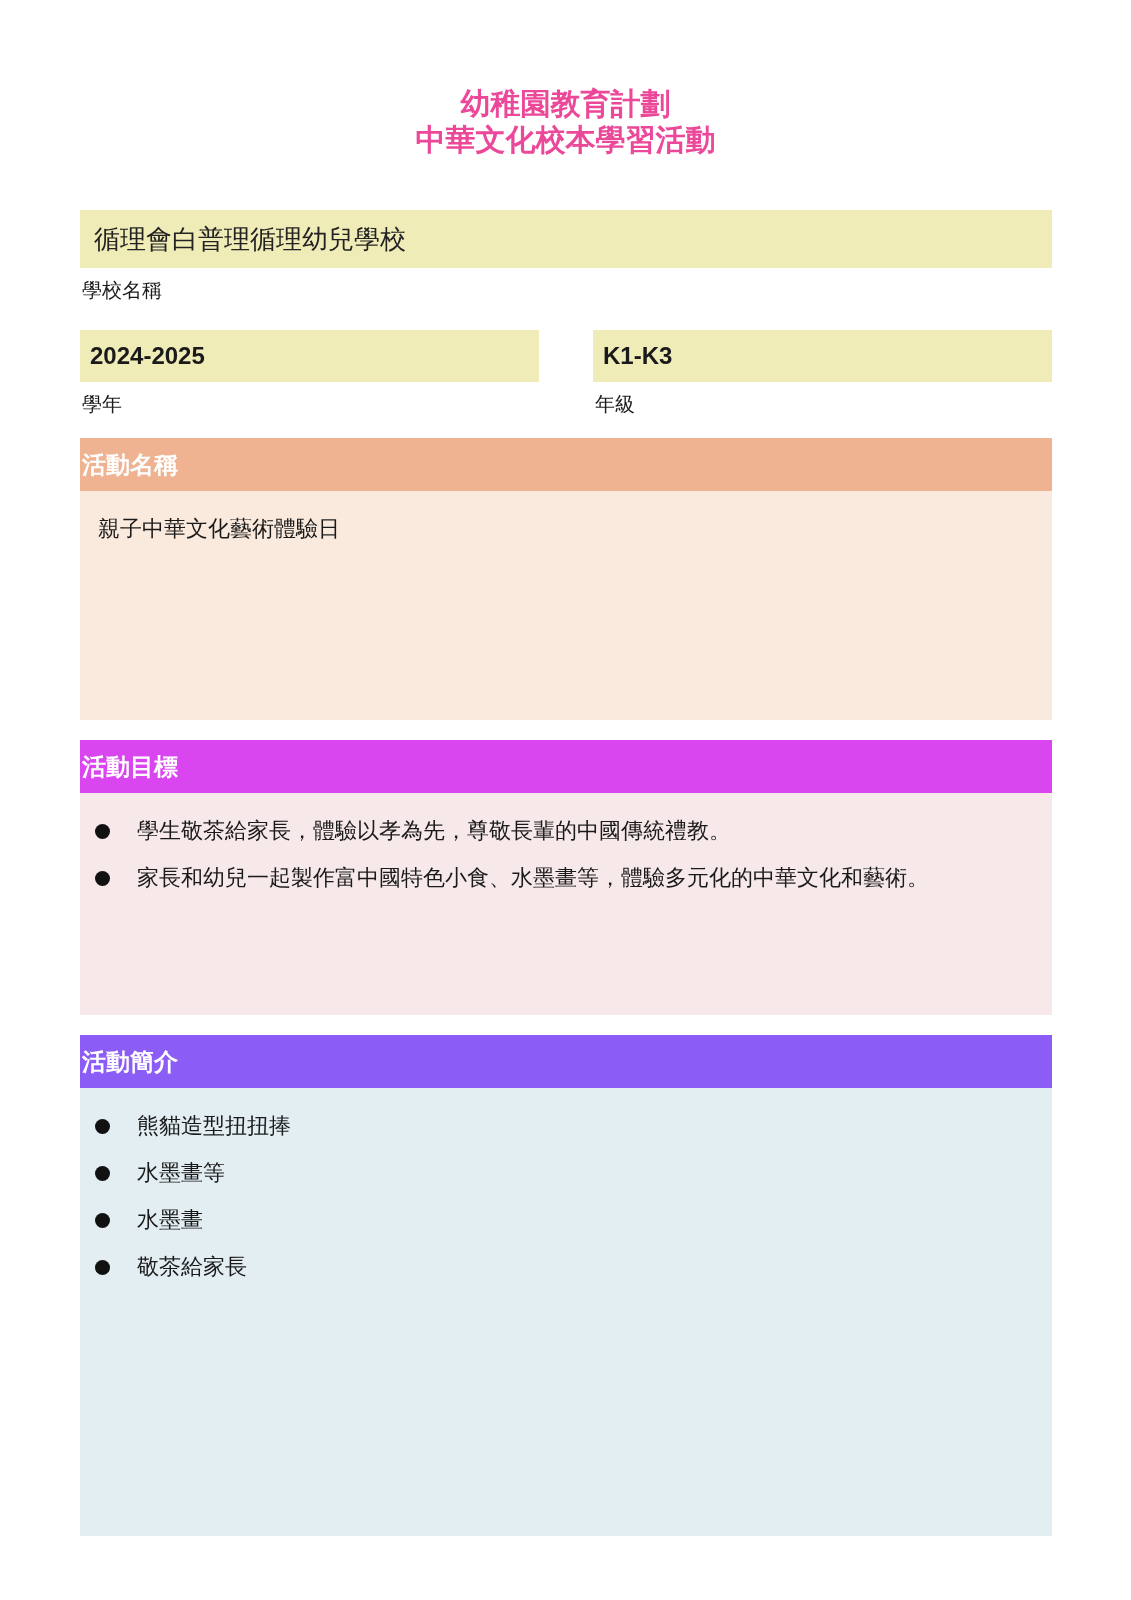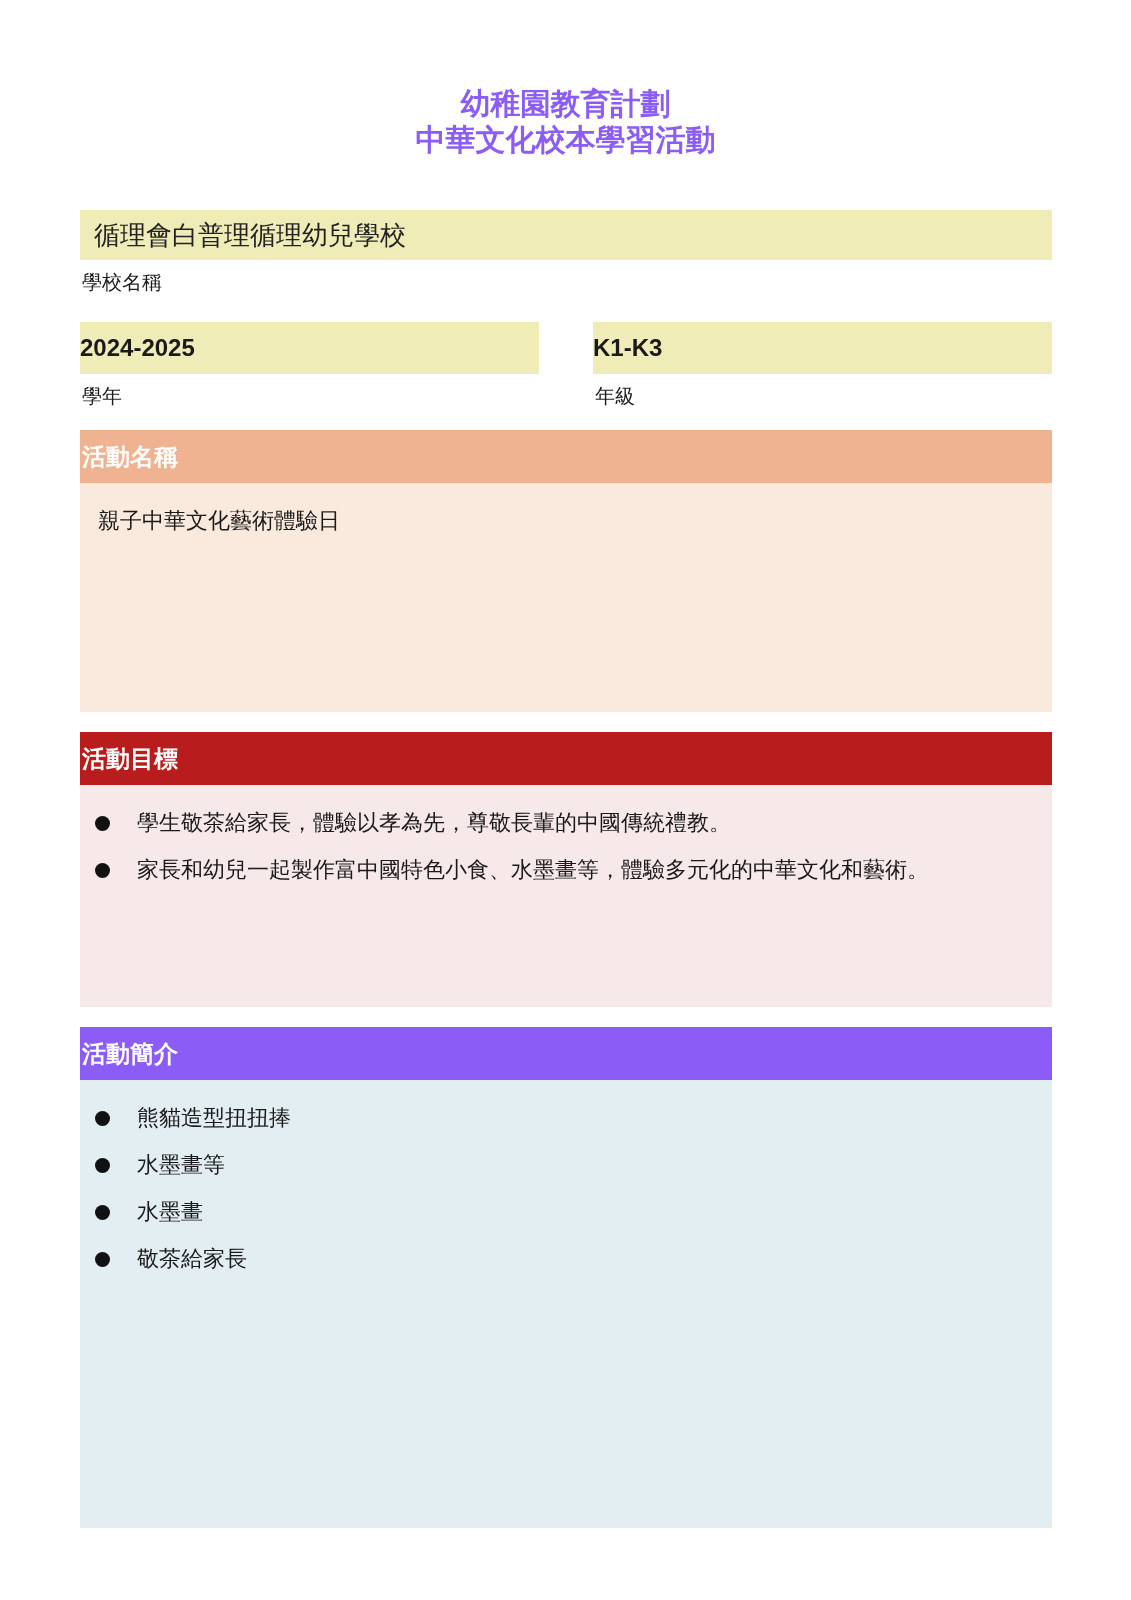--- a/index.html
+++ b/index.html
@@ -10,30 +10,30 @@
     font-family: "Liberation Sans", "DejaVu Sans", sans-serif;
     color: #1a1a1a;
     position: relative;
   }
   .doc-title {
     padding-top: 86px;
     text-align: center;
     font-weight: bold;
     font-size: 30px;
     line-height: 36px;
-    color: #8b5cf6;
+    color: #ec4899;
   }
   .content {
     width: 972px;
     margin-left: 80px;
     margin-top: 52px;
   }
   .field-bar {
     background: #f0ecb8;
-    height: 50px;
+    height: 58px;
     display: flex;
     align-items: center;
     padding-left: 14px;
   }
   .school-bar { font-size: 26px; font-weight: normal; color: #222222; }
   .field-label {
     margin-top: 10px;
     font-size: 20px;
     font-weight: normal;
     line-height: 24px;
@@ -43,21 +43,21 @@
     margin-top: 28px;
     display: flex;
     gap: 54px;
   }
   .col { flex: 1; }
   .value-bar {
     background: #f0ecb8;
     height: 52px;
     display: flex;
     align-items: center;
-    padding-left: 0;
+    padding-left: 10px;
     font-size: 24px;
     font-weight: bold;
   }
   .section { margin-top: 22px; }
   .section + .section { margin-top: 20px; }
   .section-header {
     height: 53px;
     display: flex;
     align-items: center;
     padding-left: 2px;
@@ -65,21 +65,21 @@
     font-size: 24px;
     font-weight: bold;
   }
   .section-body {
     padding: 24px 20px 0 14px;
     font-size: 22px;
     line-height: 28px;
   }
   .sec-1 .section-header { background: #efb392; }
   .sec-1 .section-body  { background: #faeade; height: 229px; padding-left: 18px; }
-  .sec-2 .section-header { background: #b91c1c; }
+  .sec-2 .section-header { background: #d946ef; }
   .sec-2 .section-body  { background: #f7e9e9; height: 222px; }
   .sec-3 .section-header { background: #8b5cf6; }
   .sec-3 .section-body  { background: #e3eef3; height: 448px; }
   .bullet-row {
     display: flex;
     align-items: flex-start;
     margin-bottom: 19px;
   }
   .bullet-dot {
     width: 15px;

